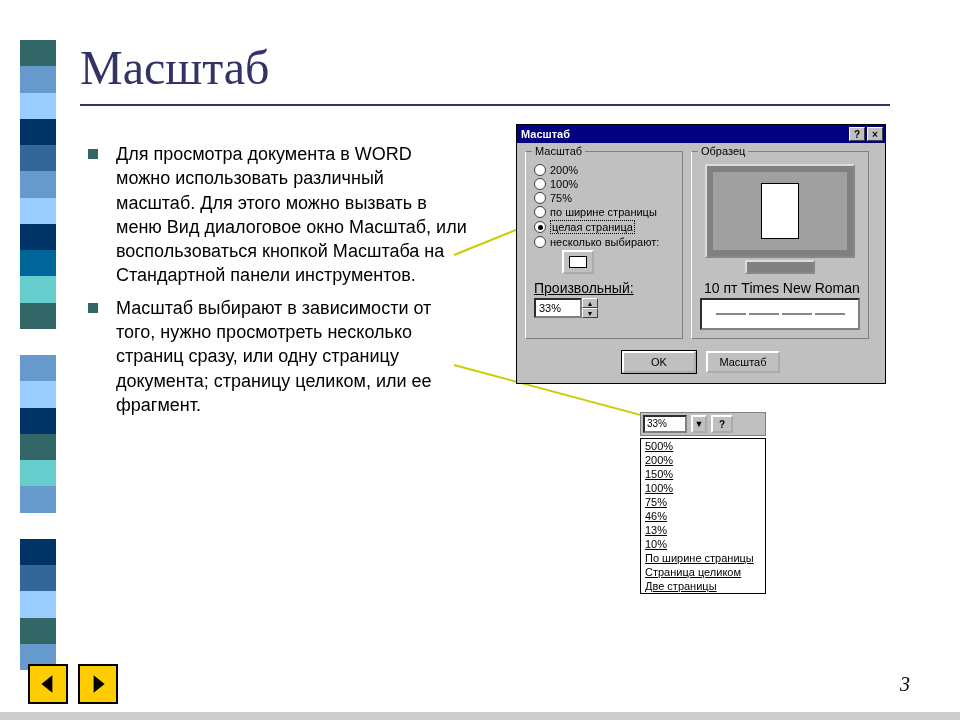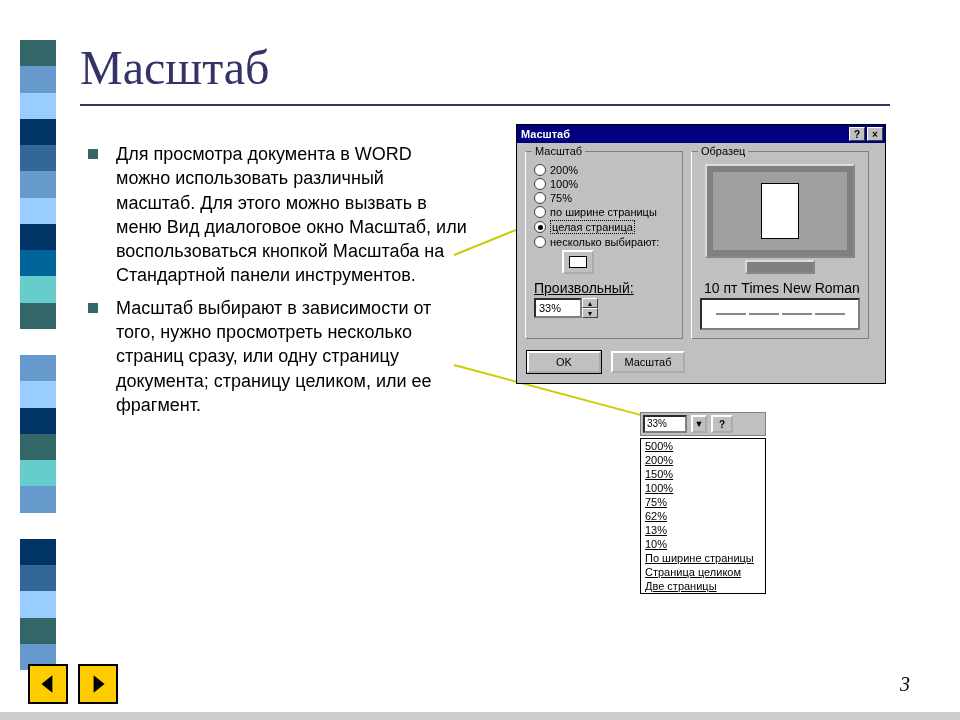--- a/index.html
+++ b/index.html
@@ -47,21 +47,21 @@
   
   .monitor { width: 150px; height: 110px; margin: 2px auto 6px; position: relative; }
   .monitor-frame { position: absolute; inset: 0 0 16px 0; background: #808080; border: 2px outset #dcdcdc; }
   .monitor-screen { position: absolute; inset: 6px; background: #a0a0a0; display: flex; align-items: center; justify-content: center; }
   .monitor-page { width: 38px; height: 56px; background: #fff; border: 1px solid #000; }
   .monitor-base { position: absolute; bottom: 0; left: 40px; width: 70px; height: 14px; background: #808080; border: 2px outset #dcdcdc; }
   .sample-label { font-size: 14px; margin: 2px 0 2px 4px; }
   .sample-box { width: 160px; height: 32px; background: #fff; border: 2px inset #808080; margin: 0 auto; display: flex; align-items: center; justify-content: center; gap: 3px; }
   .sample-box span { display: block; width: 30px; height: 2px; background: #888; }
 
-  .dlg-buttons { display: flex; justify-content: flex-start; gap: 10px; padding: 4px 10px 10px; }
+  .dlg-buttons { display: flex; justify-content: center; gap: 10px; padding: 4px 10px 10px; }
   .btn { width: 74px; height: 22px; background: #c0c0c0; border: 2px outset #fff; font-size: 11px; display: flex; align-items: center; justify-content: center; }
   .btn.default { box-shadow: 0 0 0 1px #000; }
 
   
   .toolbar-zoom { position: absolute; left: 640px; top: 412px; font-family: "MS Sans Serif", Tahoma, sans-serif; font-size: 11px; }
   .zoom-head { display: flex; gap: 4px; background: #c0c0c0; padding: 2px; border: 1px solid #808080; }
   .zoom-field { width: 44px; height: 18px; background: #fff; border: 2px inset #808080; padding: 1px 2px; font-size: 10px; }
   .zoom-caret { width: 16px; height: 18px; background: #c0c0c0; border: 2px outset #fff; display: flex; align-items: center; justify-content: center; font-size: 9px; }
   .help-btn { width: 22px; height: 18px; background: #c0c0c0; border: 2px outset #fff; display: flex; align-items: center; justify-content: center; font-size: 10px; font-weight: bold; }
   .zoom-list { background: #fff; border: 1px solid #000; width: 126px; margin-top: 2px; }
@@ -199,21 +199,21 @@
     <div class="zoom-field">33%</div>
     <div class="zoom-caret">▼</div>
     <div class="help-btn">?</div>
   </div>
   <div class="zoom-list">
       <div>500%</div>
       <div>200%</div>
       <div>150%</div>
       <div>100%</div>
       <div>75%</div>
-      <div>62%</div>
+      <div>46%</div>
       <div>13%</div>
       <div>10%</div>
       <div>По ширине страницы</div>
       <div>Страница целиком</div>
       <div>Две страницы</div>
     </div>
 </div>
 
 <div class="page-num">3</div>
 

